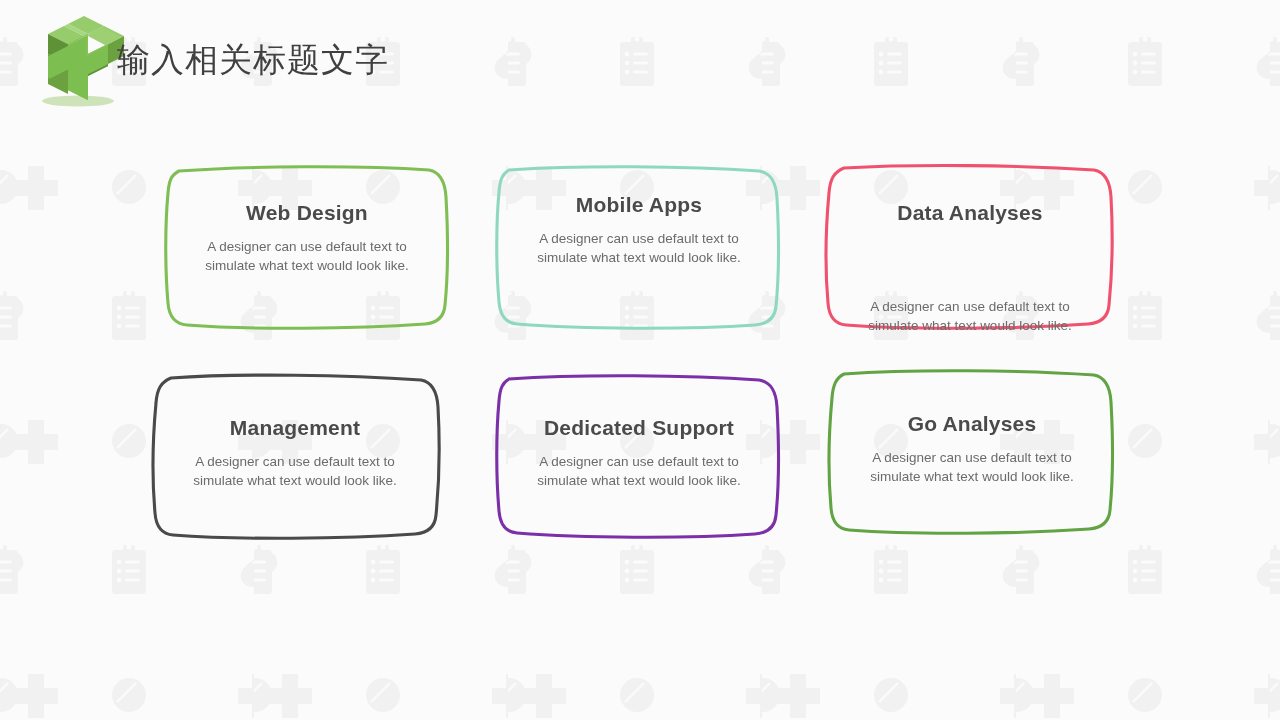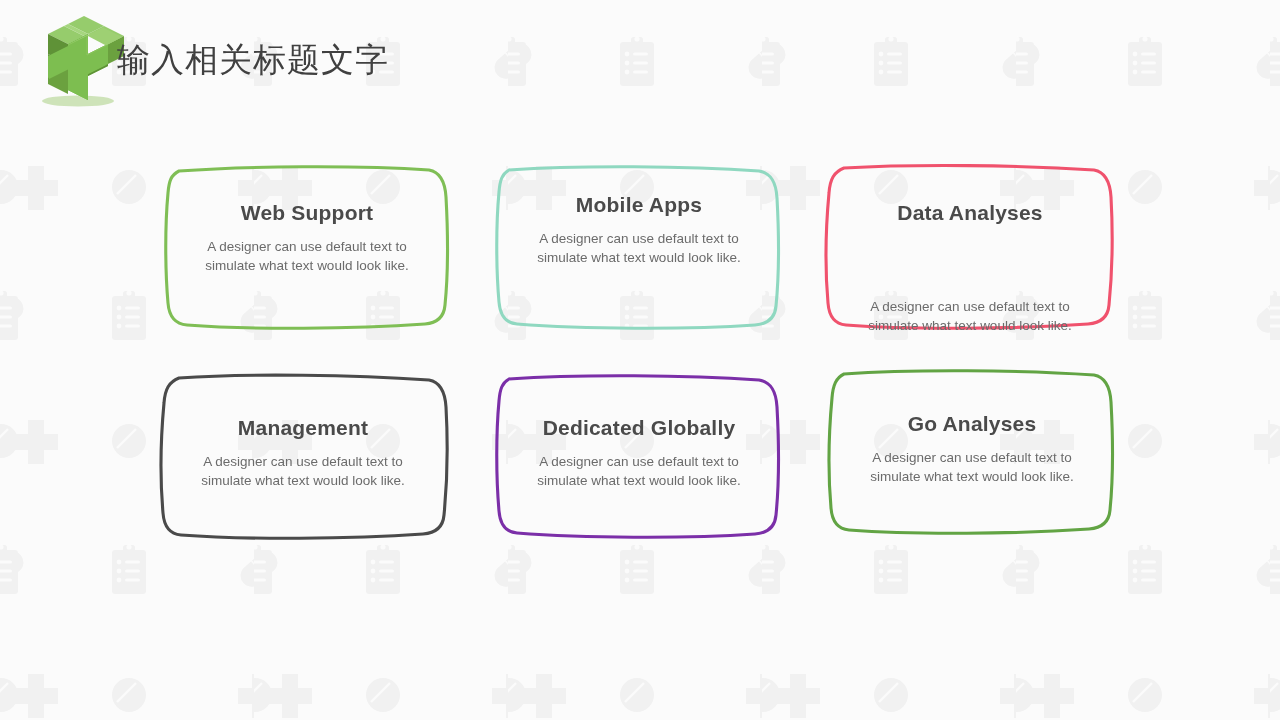--- a/index.html
+++ b/index.html
@@ -101,21 +101,21 @@
     color: #6b6b6b;
     text-align: center;
     max-width: 232px;
     margin: 0;
   }
 
   
   #card-0 { left: 157px; top: 163px; }
   #card-1 { left: 489px; top: 163px; }
   #card-2 { left: 820px; top: 163px; }
-  #card-3 { left: 153px; top: 372px; }
+  #card-3 { left: 145px; top: 372px; }
   #card-4 { left: 489px; top: 372px; }
   #card-5 { left: 822px; top: 368px; }
 
   
   #card-0 .card-body { padding-top: 38px; }
   #card-1 .card-body { padding-top: 30px; }
   #card-2 .card-body { padding-top: 38px; justify-content: space-between; }
   #card-3 .card-body { padding-top: 44px; }
   #card-4 .card-body { padding-top: 44px; }
   #card-5 .card-body { padding-top: 44px; }
@@ -208,21 +208,21 @@
   <div id="header-title">输入相关标题文字</div>
 </div>
 
 <div id="cards">
 
   <div class="card" id="card-0">
     <svg class="card-frame" viewBox="0 0 300 172" xmlns="http://www.w3.org/2000/svg">
       <path class="frame-stroke" d="M22 8 C 90 3, 200 2, 272 7 C 283 9, 288 18, 289 34 C 291 70, 291 112, 288 142 C 287 154, 280 160, 268 161 C 196 166, 96 167, 30 162 C 18 161, 12 153, 11 140 C 8 106, 8 62, 11 30 C 12 18, 14 12, 22 8" fill="none" stroke-width="3.1" stroke-linecap="round" stroke-linejoin="round" stroke="#7fbe55"></path>
     </svg>
     <div class="card-body">
-      <div class="card-title">Web Support</div>
+      <div class="card-title">Web Design</div>
       <div class="card-desc">A designer can use default text to simulate what text would look like.</div>
     </div>
   </div>
 
   <div class="card" id="card-1">
     <svg class="card-frame" viewBox="0 0 300 172" xmlns="http://www.w3.org/2000/svg">
       <path class="frame-stroke" d="M20 7 C 92 2, 198 3, 270 8 C 282 10, 287 19, 288 35 C 290 71, 290 113, 287 143 C 286 155, 279 161, 266 162 C 194 167, 94 166, 28 161 C 16 160, 11 152, 10 139 C 7 105, 7 61, 10 29 C 11 17, 13 11, 20 7" fill="none" stroke-width="3.1" stroke-linecap="round" stroke-linejoin="round" stroke="#8fd8c0"></path>
     </svg>
     <div class="card-body">
       <div class="card-title">Mobile Apps</div>
@@ -248,21 +248,21 @@
       <div class="card-title">Management</div>
       <div class="card-desc">A designer can use default text to simulate what text would look like.</div>
     </div>
   </div>
 
   <div class="card" id="card-4">
     <svg class="card-frame" viewBox="0 0 300 172" xmlns="http://www.w3.org/2000/svg">
       <path class="frame-stroke" d="M20 7 C 92 2, 198 3, 270 8 C 282 10, 287 19, 288 35 C 290 71, 290 113, 287 143 C 286 155, 279 161, 266 162 C 194 167, 94 166, 28 161 C 16 160, 11 152, 10 139 C 7 105, 7 61, 10 29 C 11 17, 13 11, 20 7" fill="none" stroke-width="3.1" stroke-linecap="round" stroke-linejoin="round" stroke="#7b2fa8"></path>
     </svg>
     <div class="card-body">
-      <div class="card-title">Dedicated Globally</div>
+      <div class="card-title">Dedicated Support</div>
       <div class="card-desc">A designer can use default text to simulate what text would look like.</div>
     </div>
   </div>
 
   <div class="card" id="card-5">
     <svg class="card-frame" viewBox="0 0 300 172" xmlns="http://www.w3.org/2000/svg">
       <path class="frame-stroke" d="M22 6 C 92 1, 198 2, 272 7 C 283 9, 288 18, 289 34 C 291 70, 291 112, 288 142 C 287 154, 280 160, 267 161 C 195 166, 93 167, 27 162 C 15 161, 10 153, 9 140 C 6 106, 7 62, 10 30 C 11 17, 14 10, 22 6" fill="none" stroke-width="3.1" stroke-linecap="round" stroke-linejoin="round" stroke="#62a444"></path>
     </svg>
     <div class="card-body">
       <div class="card-title">Go Analyses</div>

